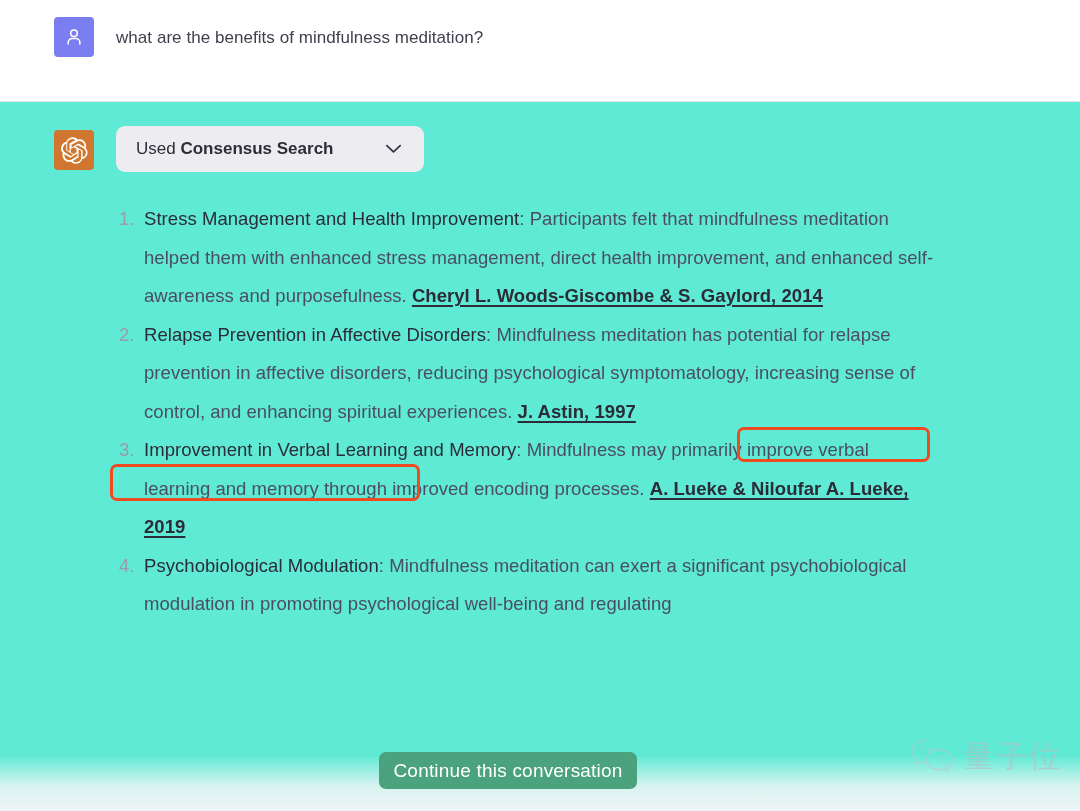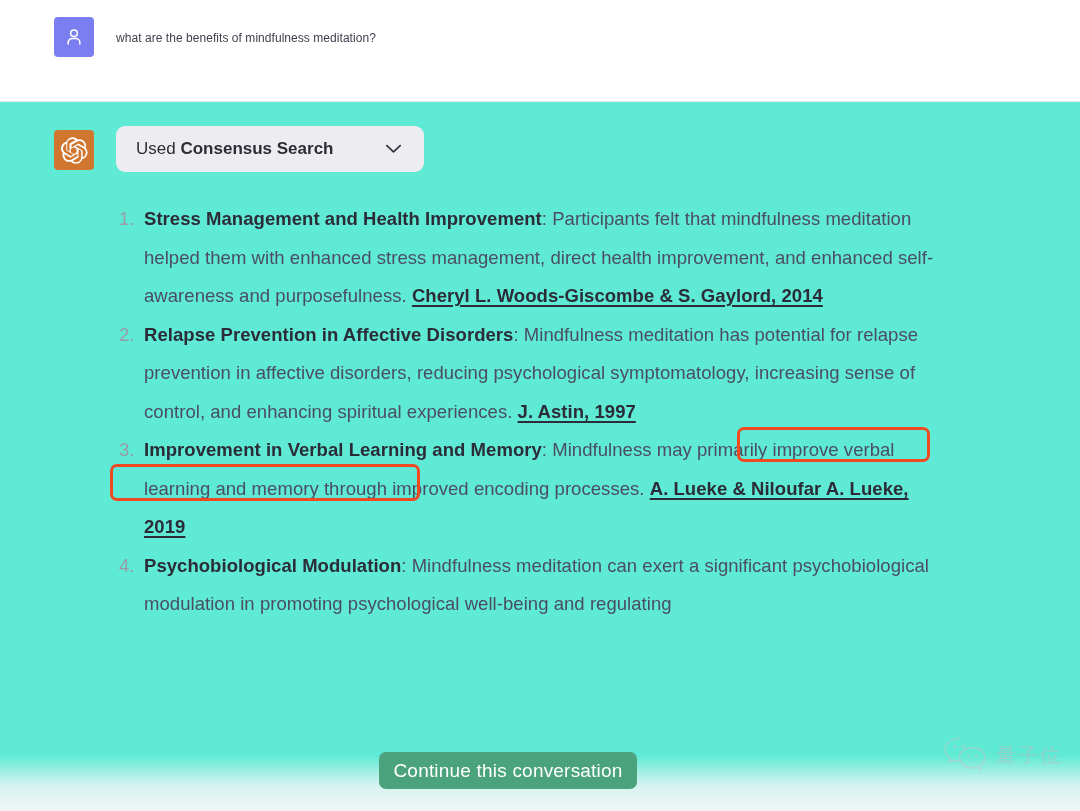--- a/index.html
+++ b/index.html
@@ -34,21 +34,21 @@
     width: 40px; height: 40px; border-radius: 4px;
     display: flex; align-items: center; justify-content: center;
     flex: 0 0 40px;
   }
   .avatar-user { background: #7b7ef0; }
   .avatar-assistant { background: #d0762e; }
 
   .msg-col { flex: 1 1 auto; padding-right: 40px; }
 
   .user-text {
-    font-size: 12px;
+    font-size: 17px;
     line-height: 26px;
     color: #40414f;
     padding-top: 8px;
     letter-spacing: 0.05px;
   }
 
   
   .tool-pill {
     display: inline-flex;
     align-items: center;
@@ -93,21 +93,21 @@
   }
   ol.benefits > li::before {
     content: counter(b) ".";
     position: absolute;
     left: 3px;
     top: 0;
     color: #9a9ba8;
     font-size: 18.5px;
     line-height: 38.5px;
   }
-  .li-title { font-weight: 700; color: #2b2c38; }
+  .li-title { font-weight: 400; color: #2b2c38; }
   .cite {
     color: #2b2c38;
     font-weight: 700;
     text-decoration: underline;
     text-underline-offset: 3px;
     text-decoration-thickness: 1.6px;
   }
 
   
   .anno {
@@ -148,21 +148,21 @@
     position: absolute;
     right: 18px;
     top: 736px;
     display: flex;
     align-items: center;
     gap: 9px;
     opacity: 0.55;
     pointer-events: none;
   }
   .watermark-text {
-    font-size: 20px;
+    font-size: 31px;
     color: #b9bbc4;
     font-family: "DejaVu Sans", sans-serif;
     letter-spacing: 2px;
   }
 </style>
 </head>
 <body>
 
 <div id="page">
 

